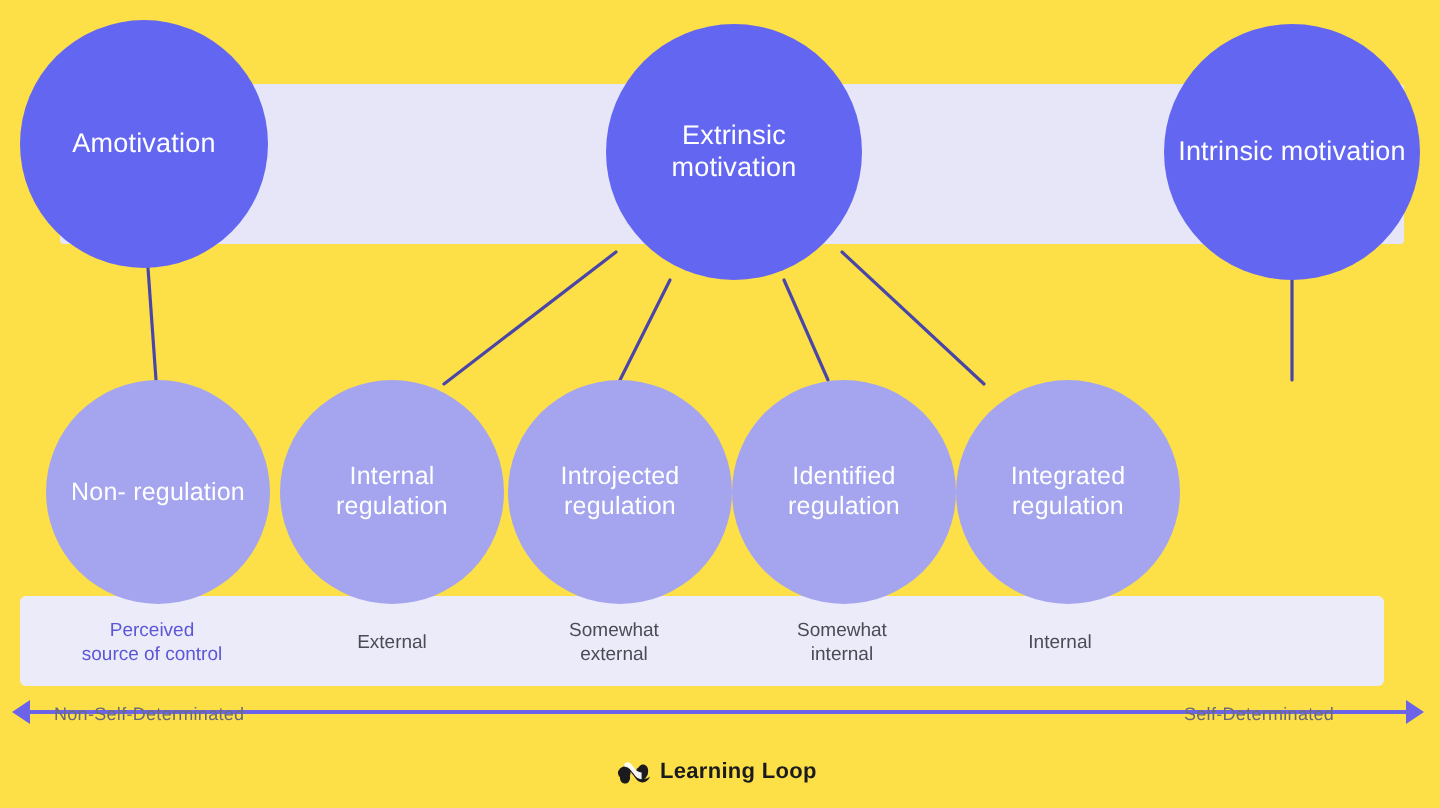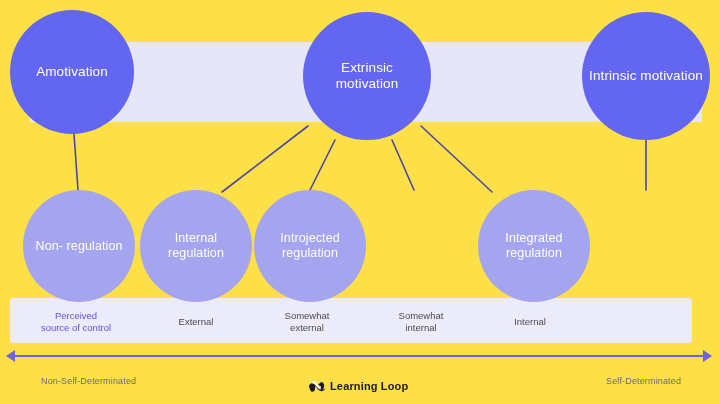--- a/index.html
+++ b/index.html
@@ -102,25 +102,24 @@
     top: 350px;
     width: 0; height: 0;
     border-top: 6px solid transparent;
     border-bottom: 6px solid transparent;
   }
   .axis-arrow.left  { left: 6px;  border-right: 9px solid #6b63e8; }
   .axis-arrow.right { left: 703px; border-left: 9px solid #6b63e8; }
 
   .axis-caption {
     position: absolute;
-    top: 376px;
+    top: 352px;
     font-size: 9px;
     color: #6b6b74;
     letter-spacing: 0.15px;
-    margin-left: 14px;
   }
   .axis-caption.left  { left: 27px; }
   .axis-caption.right { left: 592px; }
 
   
   .logo {
     position: absolute;
     left: 308px;
     top: 380px;
     display: flex;
@@ -176,20 +175,24 @@
   <div class="node node-minor" style="left:140px; top:190px; width:112px; height:112px;">
     <span>Internal
 regulation</span>
   </div>
 
   <div class="node node-minor" style="left:254px; top:190px; width:112px; height:112px;align-items:center;">
     <span>Introjected
 regulation</span>
   </div>
 
+  <div class="node node-minor" style="left:366px; top:190px; width:112px; height:112px;">
+    <span>Identified
+regulation</span>
+  </div>
 
   <div class="node node-minor" style="left:478px; top:190px; width:112px; height:112px;">
     <span>Integrated
 regulation</span>
   </div>
 
 
   <div class="src-label accent" style="left:16px; top:310px; width:120px;">Perceived
 source of control</div>
 

